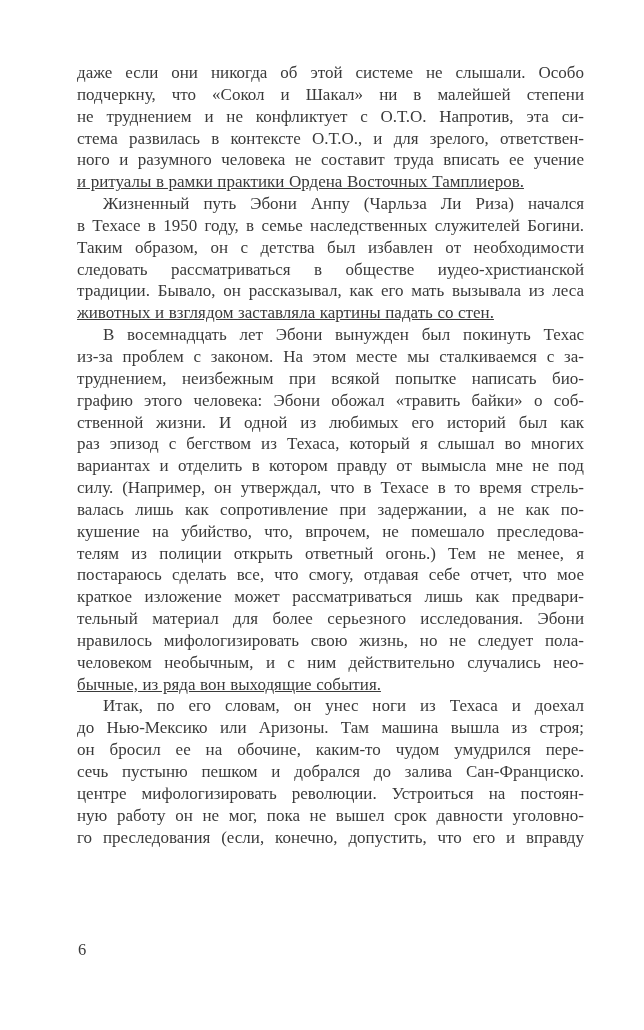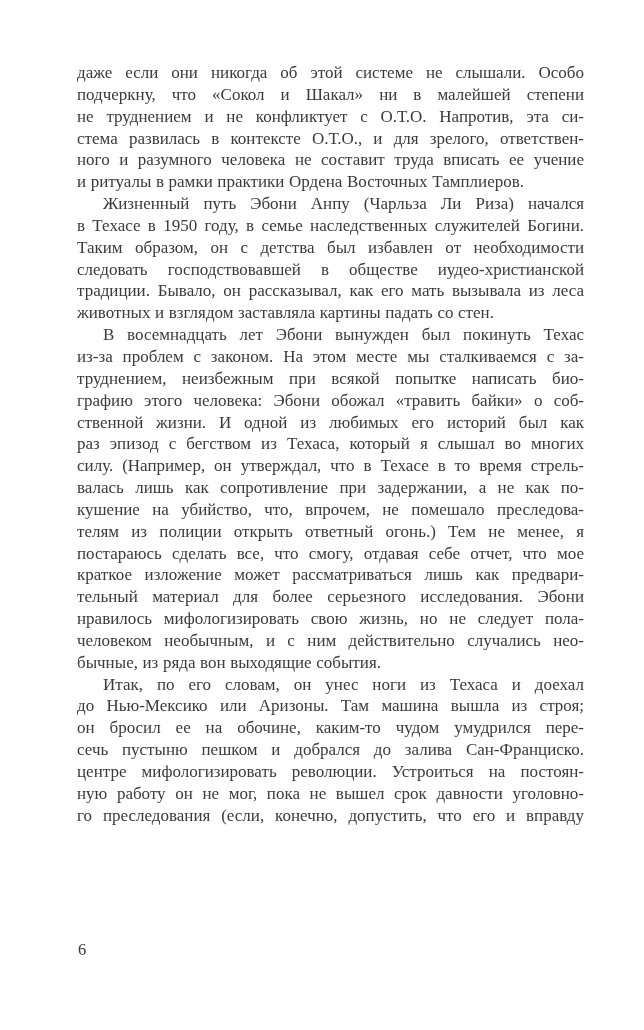--- a/index.html
+++ b/index.html
@@ -29,20 +29,21 @@
     margin: 0;
     padding: 0;
   }
   .line {
     text-align: justify;
     text-align-last: justify;
     word-spacing: 0.02em;
   }
   .line.endpara {
     text-align-last: left;
+    text-decoration: underline;
   }
   .line.indent {
     text-indent: 26px;
   }
   .page-number {
     position: absolute;
     left: 78px;
     top: 940px;
     font-size: 16.5px;
     line-height: 20px;
@@ -59,31 +60,32 @@
         <div class="line">подчеркну, что «Сокол и Шакал» ни в малейшей степени</div>
         <div class="line">не труднением и не конфликтует с О.Т.О. Напротив, эта си-</div>
         <div class="line">стема развилась в контексте О.Т.О., и для зрелого, ответствен-</div>
         <div class="line">ного и разумного человека не составит труда вписать ее учение</div>
         <div class="line endpara">и ритуалы в рамки практики Ордена Восточных Тамплиеров.</div>
       </div>
       <div class="paragraph">
         <div class="line indent">Жизненный путь Эбони Анпу (Чарльза Ли Риза) начался</div>
         <div class="line">в Техасе в 1950 году, в семье наследственных служителей Богини.</div>
         <div class="line">Таким образом, он с детства был избавлен от необходимости</div>
-        <div class="line">следовать господствовавшей в обществе иудео-христианской</div>
+        <div class="line">следовать рассматриваться в обществе иудео-христианской</div>
         <div class="line">традиции. Бывало, он рассказывал, как его мать вызывала из леса</div>
         <div class="line endpara">животных и взглядом заставляла картины падать со стен.</div>
       </div>
       <div class="paragraph">
         <div class="line indent">В восемнадцать лет Эбони вынужден был покинуть Техас</div>
         <div class="line">из-за проблем с законом. На этом месте мы сталкиваемся с за-</div>
         <div class="line">труднением, неизбежным при всякой попытке написать био-</div>
         <div class="line">графию этого человека: Эбони обожал «травить байки» о соб-</div>
         <div class="line">ственной жизни. И одной из любимых его историй был как</div>
         <div class="line">раз эпизод с бегством из Техаса, который я слышал во многих</div>
+        <div class="line">вариантах и отделить в котором правду от вымысла мне не под</div>
         <div class="line">силу. (Например, он утверждал, что в Техасе в то время стрель-</div>
         <div class="line">валась лишь как сопротивление при задержании, а не как по-</div>
         <div class="line">кушение на убийство, что, впрочем, не помешало преследова-</div>
         <div class="line">телям из полиции открыть ответный огонь.) Тем не менее, я</div>
         <div class="line">постараюсь сделать все, что смогу, отдавая себе отчет, что мое</div>
         <div class="line">краткое изложение может рассматриваться лишь как предвари-</div>
         <div class="line">тельный материал для более серьезного исследования. Эбони</div>
         <div class="line">нравилось мифологизировать свою жизнь, но не следует пола-</div>
         <div class="line">человеком необычным, и с ним действительно случались нео-</div>
         <div class="line endpara">бычные, из ряда вон выходящие события.</div>

